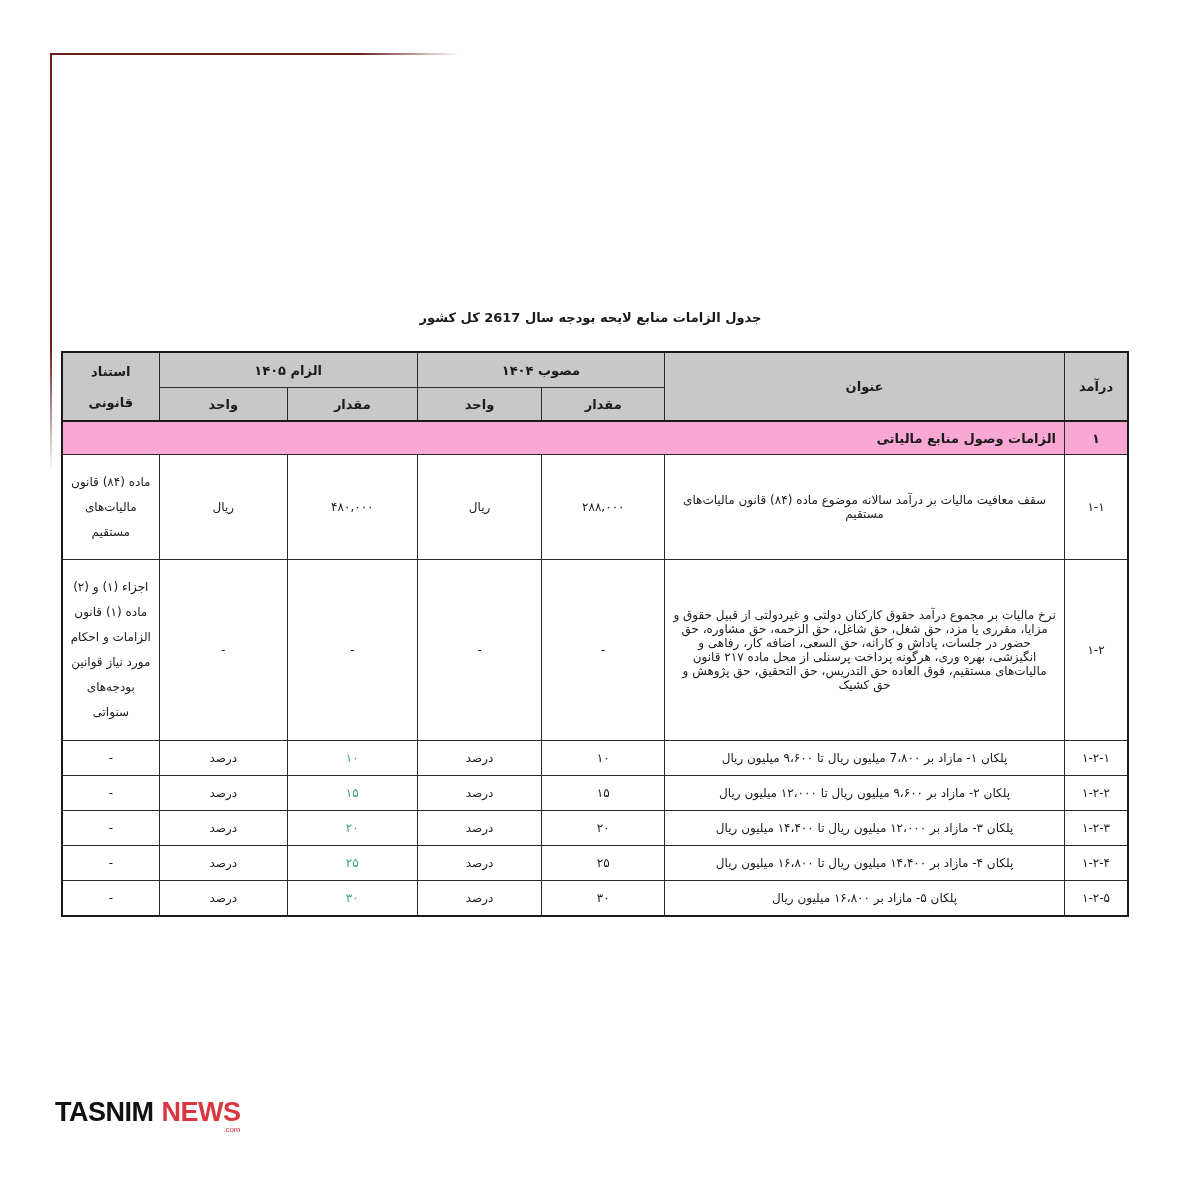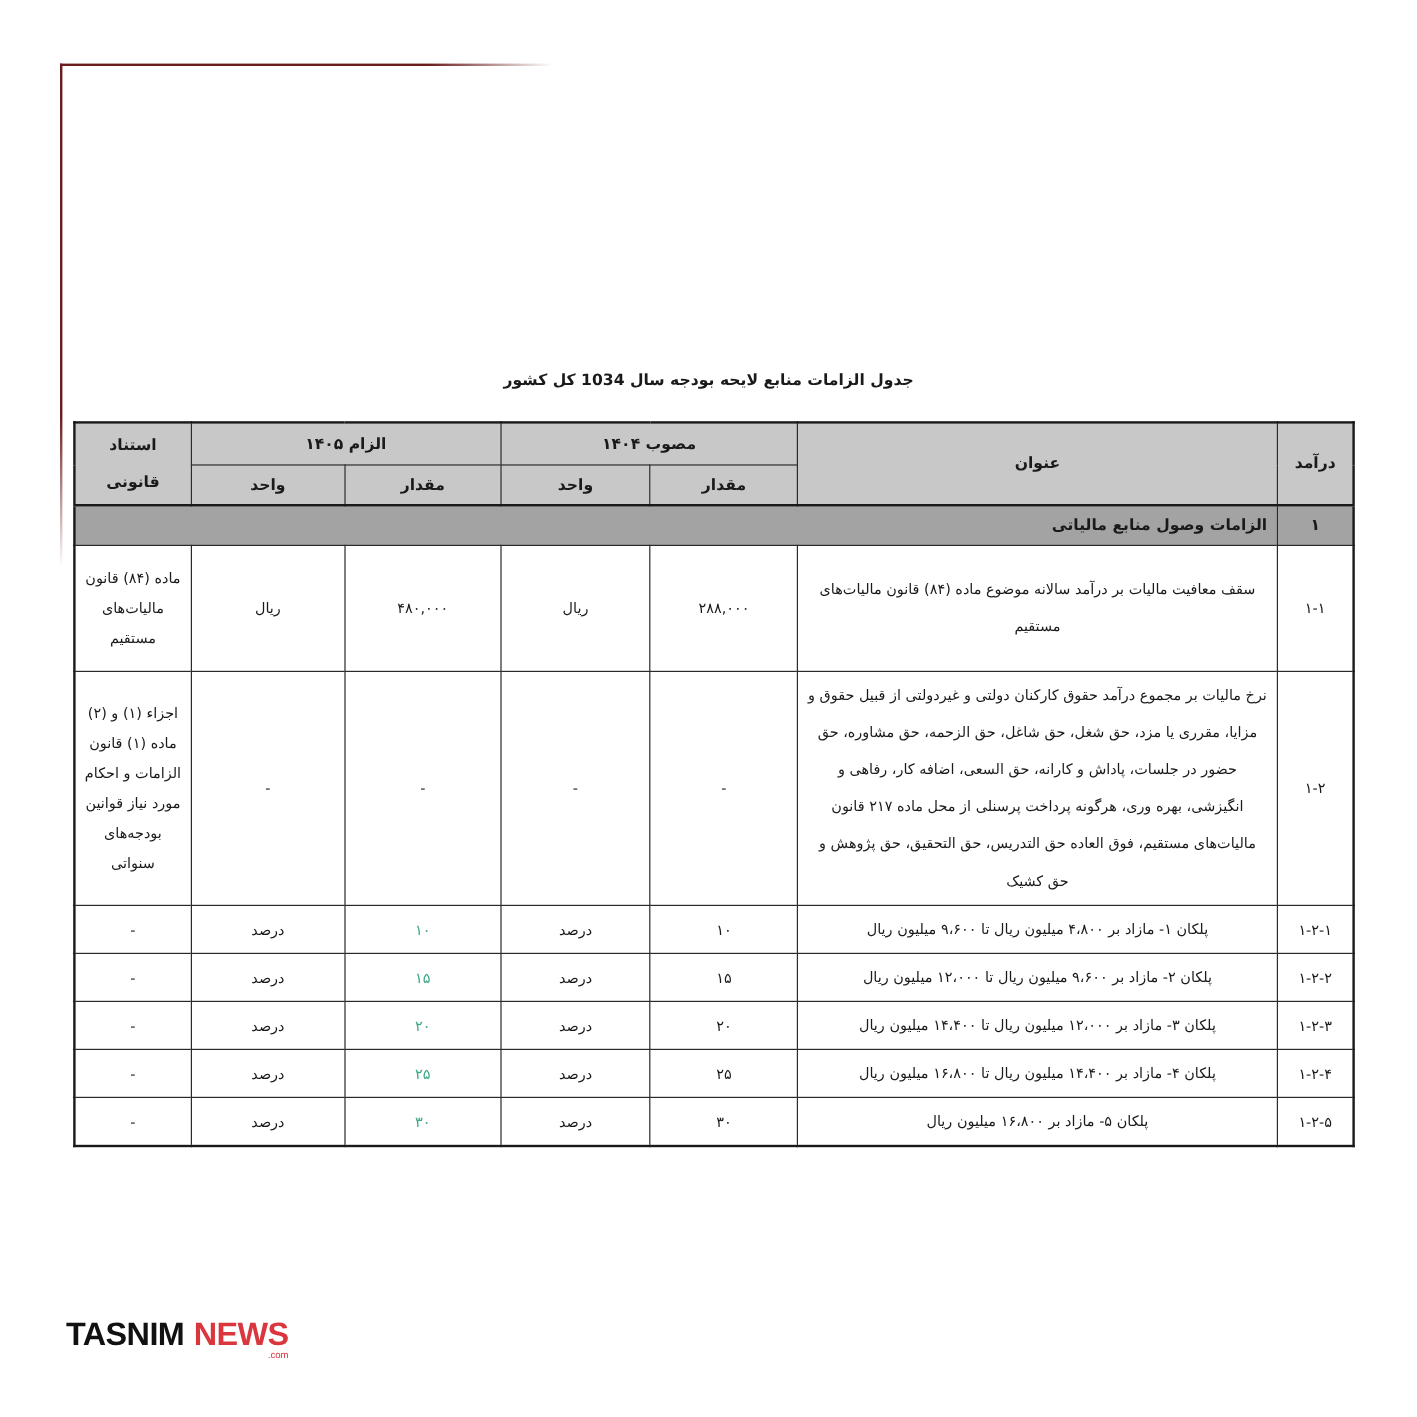--- a/index.html
+++ b/index.html
@@ -72,33 +72,33 @@
     border-bottom: 2px solid #1a1a1a;
   }
   .col-radif { width: 52px; }
   .col-title { width: 428px; }
   .col-amt { width: 118px; }
   .col-unit { width: 122px; }
   .col-amt2 { width: 126px; }
   .col-unit2 { width: 126px; }
   .col-legal { width: 88px; }
   tr.section td {
-    background: #a3a3a3;
+    background: #f9a8d4;
     height: 28px;
     font-weight: bold;
     font-size: 13px;
   }
   tr.section td.section-title {
     text-align: right;
     padding-right: 8px;
   }
   td.title-cell {
     text-align: left;
     padding: 4px 8px !important;
-    line-height: 31px;
+    line-height: 14px;
   }
   td.legal-cell {
     line-height: 25px;
     font-size: 12px;
     padding: 2px 4px !important;
   }
   tr.row-1-1 td { height: 96px; text-align: center; }
   tr.row-1-2 td { height: 172px; }
   tr.tier td { height: 26px; }
   .green { color: #3aa882; }
@@ -122,21 +122,21 @@
     color: #d9363e;
     letter-spacing: 0;
   }
 </style>
 </head>
 <body>
 
 <div class="frame-top"></div>
 <div class="frame-left"></div>
 
-<div class="doc-title">جدول الزامات منابع لایحه بودجه سال 1034 کل کشور</div>
+<div class="doc-title">جدول الزامات منابع لایحه بودجه سال 2617 کل کشور</div>
 
 <table class="budget">
   <thead>
     <tr class="top">
       <th class="col-radif" rowspan="2">درآمد</th>
       <th class="col-title" rowspan="2">عنوان</th>
       <th colspan="2">مصوب ۱۴۰۴</th>
       <th colspan="2">الزام ۱۴۰۵</th>
       <th class="col-legal" rowspan="2">
         <div>استناد</div>
@@ -171,21 +171,21 @@
       <td class="title-cell">نرخ مالیات بر مجموع درآمد حقوق کارکنان دولتی و غیردولتی از قبیل حقوق و مزایا، مقرری یا مزد، حق شغل، حق شاغل، حق الزحمه، حق مشاوره، حق حضور در جلسات، پاداش و کارانه، حق السعی، اضافه کار، رفاهی و انگیزشی، بهره وری، هرگونه پرداخت پرسنلی از محل ماده ۲۱۷ قانون مالیات‌های مستقیم، فوق العاده حق التدریس، حق التحقیق، حق پژوهش و حق کشیک</td>
       <td>-</td>
       <td>-</td>
       <td>-</td>
       <td>-</td>
       <td class="legal-cell">اجزاء (۱) و (۲) ماده (۱) قانون الزامات و احکام مورد نیاز قوانین بودجه‌های سنواتی</td>
     </tr>
 
     <tr class="tier">
       <td>۱-۲-۱</td>
-      <td class="title-cell">پلکان ۱- مازاد بر ۴،۸۰۰ میلیون ریال تا ۹،۶۰۰ میلیون ریال</td>
+      <td class="title-cell">پلکان ۱- مازاد بر 7،۸۰۰ میلیون ریال تا ۹،۶۰۰ میلیون ریال</td>
       <td>۱۰</td>
       <td>درصد</td>
       <td class="green">۱۰</td>
       <td>درصد</td>
       <td>-</td>
     </tr>
     <tr class="tier">
       <td>۱-۲-۲</td>
       <td class="title-cell">پلکان ۲- مازاد بر ۹،۶۰۰ میلیون ریال تا ۱۲،۰۰۰ میلیون ریال</td>
       <td>۱۵</td>

